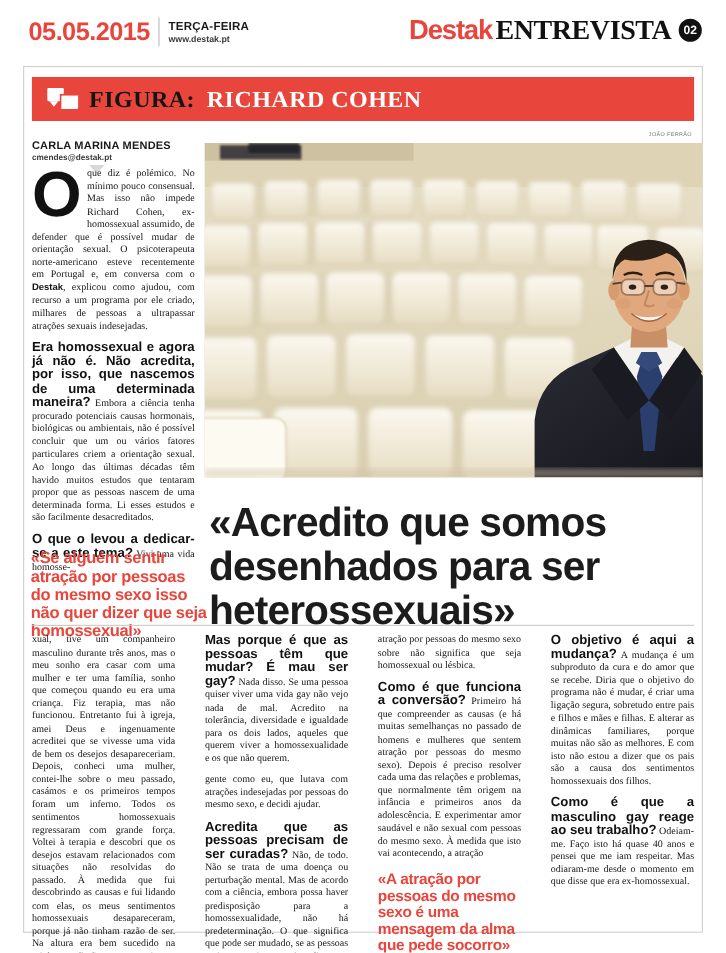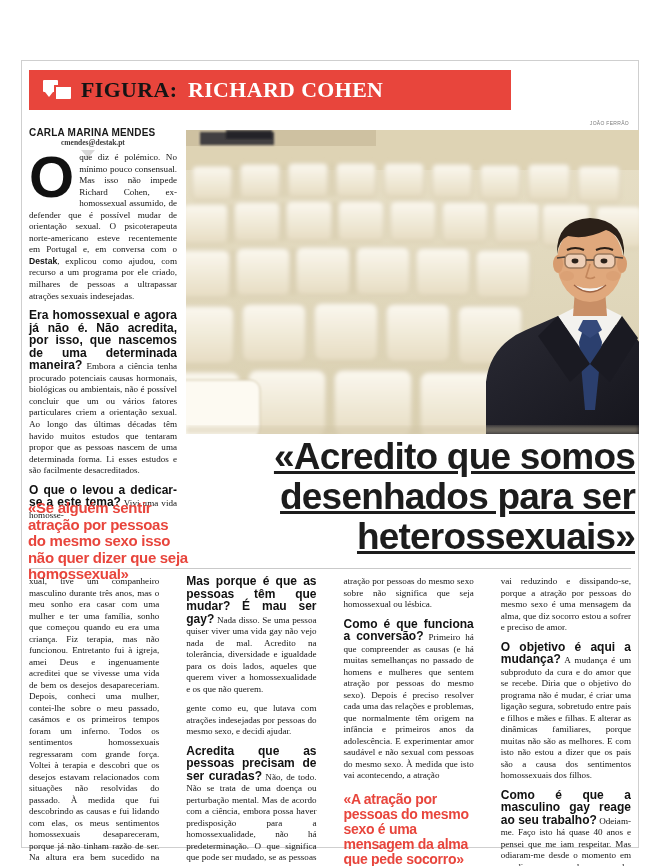--- a/index.html
+++ b/index.html
@@ -117,21 +117,21 @@
     width: 618px;
     height: 788px;
     border: 1px solid #cfcfcf;
     box-sizing: border-box;
   }
 
   
   .section-banner {
     position: absolute;
     left: 29px; top: 70px;
-    width: 482px;
+    width: 602px;
     height: 40px;
     background: #e8453c;
     display: flex;
     align-items: center;
     padding-left: 14px;
     box-sizing: border-box;
   }
   .speech-icon {
     position: relative;
     width: 26px; height: 21px;
@@ -205,22 +205,21 @@
     color: #1a1a1a;
     letter-spacing: 0.2px;
     line-height: 10px;
     font-family: "Liberation Sans", sans-serif;
   }
   .byline-mail {
     font-size: 7.5px;
     font-weight: bold;
     color: #3a3a3a;
     line-height: 10px;
-    font-family: Liberation Serif, serif;
-    margin-left: 32px;
+    font-family: Liberation Sans, sans-serif;
   }
   .byline-arrow {
     position: absolute;
     left: 52px; top: 22px;
     width: 0; height: 0;
     border-left: 7px solid transparent;
     border-right: 7px solid transparent;
     border-top: 8px solid #d8d8d8;
   }
 
@@ -231,30 +230,29 @@
     width: 453px;
     height: 304px;
     overflow: hidden;
     background: #e4ddc9;
   }
   .photo svg { display: block; }
 
   
   .headline {
     position: absolute;
-    left: 190px; top: 437px;
+    left: 190px; top: 455px;
     width: 445px;
-    text-align: right;
+    text-align: left;
     font-family: "Liberation Sans", sans-serif;
     font-size: 37px;
     font-weight: bold;
     line-height: 40px;
     color: #1c1c1c;
     letter-spacing: -0.8px;
-    text-decoration: underline;
   }
 
   
   .col-upper {
     position: absolute;
     left: 29px; top: 152px;
     width: 148px;
   }
   .body-text {
     font-family: "Liberation Serif", serif;
@@ -334,20 +332,35 @@
     color: #e8453c;
     letter-spacing: -0.3px;
     margin-top: 10px;
   }
 </style>
 </head>
 <body>
 
 <div class="page">
 
+  <div class="masthead">
+    <div class="mast-left">
+      <div class="mast-date">05.05.2015</div>
+      <div class="mast-divider"></div>
+      <div class="mast-dayblock">
+        <div class="mast-day">TERÇA-FEIRA</div>
+        <div class="mast-url">www.destak.pt</div>
+      </div>
+    </div>
+    <div class="mast-right">
+      <div class="logo-destak">Destak</div>
+      <div class="logo-entrevista">ENTREVISTA</div>
+      <div class="logo-pagenum">02</div>
+    </div>
+  </div>
 
   <div class="frame"></div>
 
   <div class="section-banner">
     <div class="speech-icon">
       <div class="b1"></div>
         <div class="b2"></div>
     </div>
     <div class="banner-label">FIGURA:</div>
     <div class="banner-name">RICHARD COHEN</div>
@@ -535,21 +548,20 @@
 
     <div class="bcol">
       <p class="body-text">atração por pessoas do mesmo sexo sobre não significa que seja homossexual ou lésbica.</p>
       <p class="body-text">
         <span class="q">Como é que funciona a conversão?</span><span> Primeiro há que compreender as causas (e há muitas semelhanças no passado de homens e mulheres que sentem atração por pessoas do mesmo sexo). Depois é preciso resolver cada uma das relações e problemas, que normalmente têm origem na infância e primeiros anos da adolescência. E experimentar amor saudável e não sexual com pessoas do mesmo sexo. À medida que isto vai acontecendo, a atração</span>
       </p>
       <div class="pullquote-inline">«A atração por pessoas do mesmo sexo é uma mensagem da alma que pede socorro»</div>
     </div>
 
     <div class="bcol">
-      <p class="body-text">vai reduzindo e dissipando-se, porque a atração por pessoas do mesmo sexo é uma mensagem da alma, que diz socorro estou a sofrer e preciso de amor.</p>
       <p class="body-text">
         <span class="q">O objetivo é aqui a mudança?</span><span> A mudança é um subproduto da cura e do amor que se recebe. Diria que o objetivo do programa não é mudar, é criar uma ligação segura, sobretudo entre pais e filhos e mães e filhas. E alterar as dinâmicas familiares, porque muitas não são as melhores. E com isto não estou a dizer que os pais são a causa dos sentimentos homossexuais dos filhos.</span>
       </p>
       <p class="body-text">
         <span class="q">Como é que a masculino gay reage ao seu trabalho?</span><span> Odeiam-me. Faço isto há quase 40 anos e pensei que me iam respeitar. Mas odiaram-me desde o momento em que disse que era ex-homossexual.</span>
       </p>
     </div>
   </div>
 
 </div>

